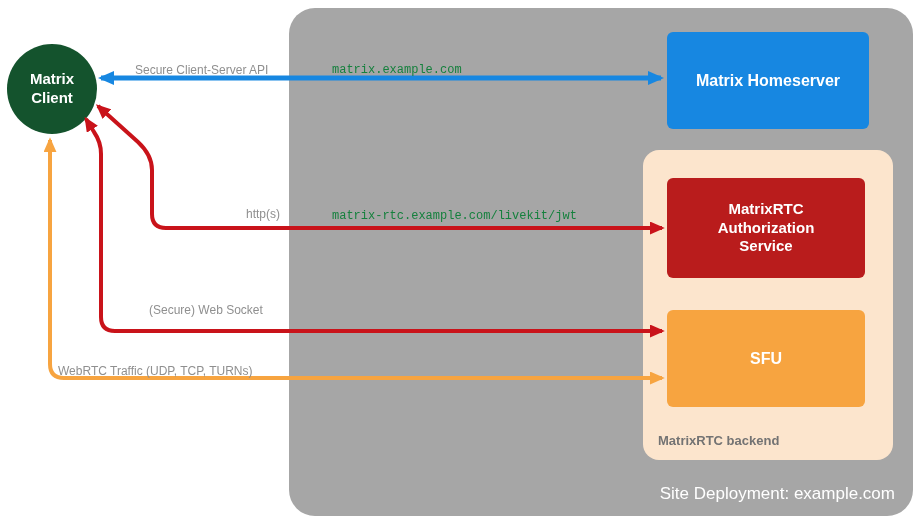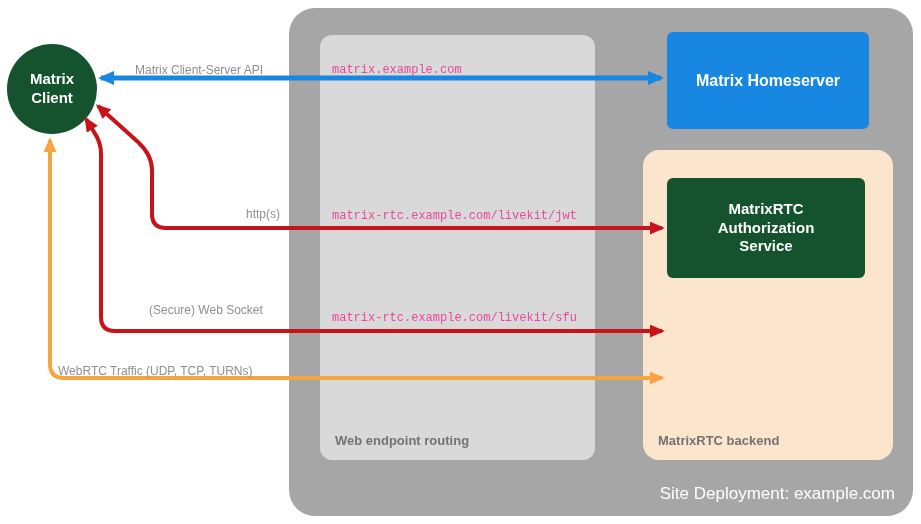--- a/index.html
+++ b/index.html
@@ -22,56 +22,56 @@
   .sfu        { left: 667px; top: 310px; width: 198px; height: 97px; font-size: 16px; }
 
   .client { position: absolute; left: 7px; top: 44px; width: 90px; height: 90px; border-radius: 50%;
             display: flex; align-items: center; justify-content: center;
             color: #ffffff; font-weight: bold; font-size: 15px; text-align: center; line-height: 1.25; }
   .client .node-text { white-space: pre-line; }
 
   .arrows { position: absolute; left: 0; top: 0; pointer-events: none; }
 
   .endpoint { position: absolute; left: 332px; font-family: "Liberation Mono", "DejaVu Sans Mono", monospace;
-              font-size: 12px; color: #ec4899; white-space: nowrap; }
+              font-size: 12px; color: #15803d; white-space: nowrap; }
   .ep-0 { top: 63px; }
   .ep-1 { top: 209px; }
   .ep-2 { top: 311px; }
 
   .conn-label { position: absolute; font-size: 12px; color: #8f8f8f; white-space: nowrap; }
   .cl-0 { left: 135px; top: 63px; }
   .cl-1 { left: 246px; top: 207px; }
   .cl-2 { left: 149px; top: 303px; }
   .cl-3 { left: 58px;  top: 364px; }
 </style>
 </head>
 <body>
 
 <div class="stage">
 
   <div class="site-container" style="background-color: rgb(166, 166, 166);">
     <div class="site-title">Site Deployment: example.com</div>
   </div>
 
-  <div class="routing-box" style="background-color: rgb(217, 217, 217);">
-    <div class="box-label">Web endpoint routing</div>
-  </div>
 
   <div class="backend-box" style="background-color: rgb(252, 229, 205);">
     <div class="box-label">MatrixRTC backend</div>
   </div>
 
   <div class="node homeserver" style="background-color: rgb(23, 135, 225);">
     <span class="node-text">Matrix Homeserver</span>
   </div>
 
-  <div class="node auth" style="background-color: #14532d;">
+  <div class="node auth" style="background-color: #b91c1c;">
     <span class="node-text">MatrixRTC Authorization Service</span>
   </div>
 
+  <div class="node sfu" style="background-color: rgb(247, 164, 64);">
+    <span class="node-text">SFU</span>
+  </div>
 
   <div class="client" style="background-color: #14532d;">
     <span class="node-text">Matrix
 Client</span>
   </div>
 
   <svg class="arrows" width="921" height="524" viewBox="0 0 921 524">
     <defs>
       <marker id="head-blue" viewBox="0 0 16 14" refX="13" refY="7" markerWidth="16" markerHeight="14" markerUnits="userSpaceOnUse" orient="auto-start-reverse">
         <path d="M0,0 L16,7 L0,14 Z" fill="#1787e1"></path>
@@ -88,20 +88,19 @@
 
     <path d="M 98,106 L 138,142 Q 152,155 152,170 L 152,214 Q 152,228 166,228 L 662,228" fill="none" stroke-width="4" marker-start="url(#head-red)" marker-end="url(#head-red)" stroke="#c9131a"></path>
 
     <path d="M 86,119 L 94,132 Q 101,142 101,154 L 101,317 Q 101,331 115,331 L 662,331" fill="none" stroke-width="4" marker-start="url(#head-red)" marker-end="url(#head-red)" stroke="#c9131a"></path>
 
     <path d="M 50,140 L 50,364 Q 50,378 64,378 L 662,378" fill="none" stroke-width="4" marker-start="url(#head-orange)" marker-end="url(#head-orange)" stroke="#f7a440"></path>
   </svg>
 
   <div class="endpoint ep-0">matrix.example.com</div>
   <div class="endpoint ep-1">matrix-rtc.example.com/livekit/jwt</div>
-  <div class="endpoint ep-2">matrix-rtc.example.com/livekit/sfu</div>
 
-  <div class="conn-label cl-0">Matrix Client-Server API</div>
+  <div class="conn-label cl-0">Secure Client-Server API</div>
   <div class="conn-label cl-1">http(s)</div>
   <div class="conn-label cl-2">(Secure) Web Socket</div>
   <div class="conn-label cl-3">WebRTC Traffic (UDP, TCP, TURNs)</div>
 
 </div>
 
 </body></html>

